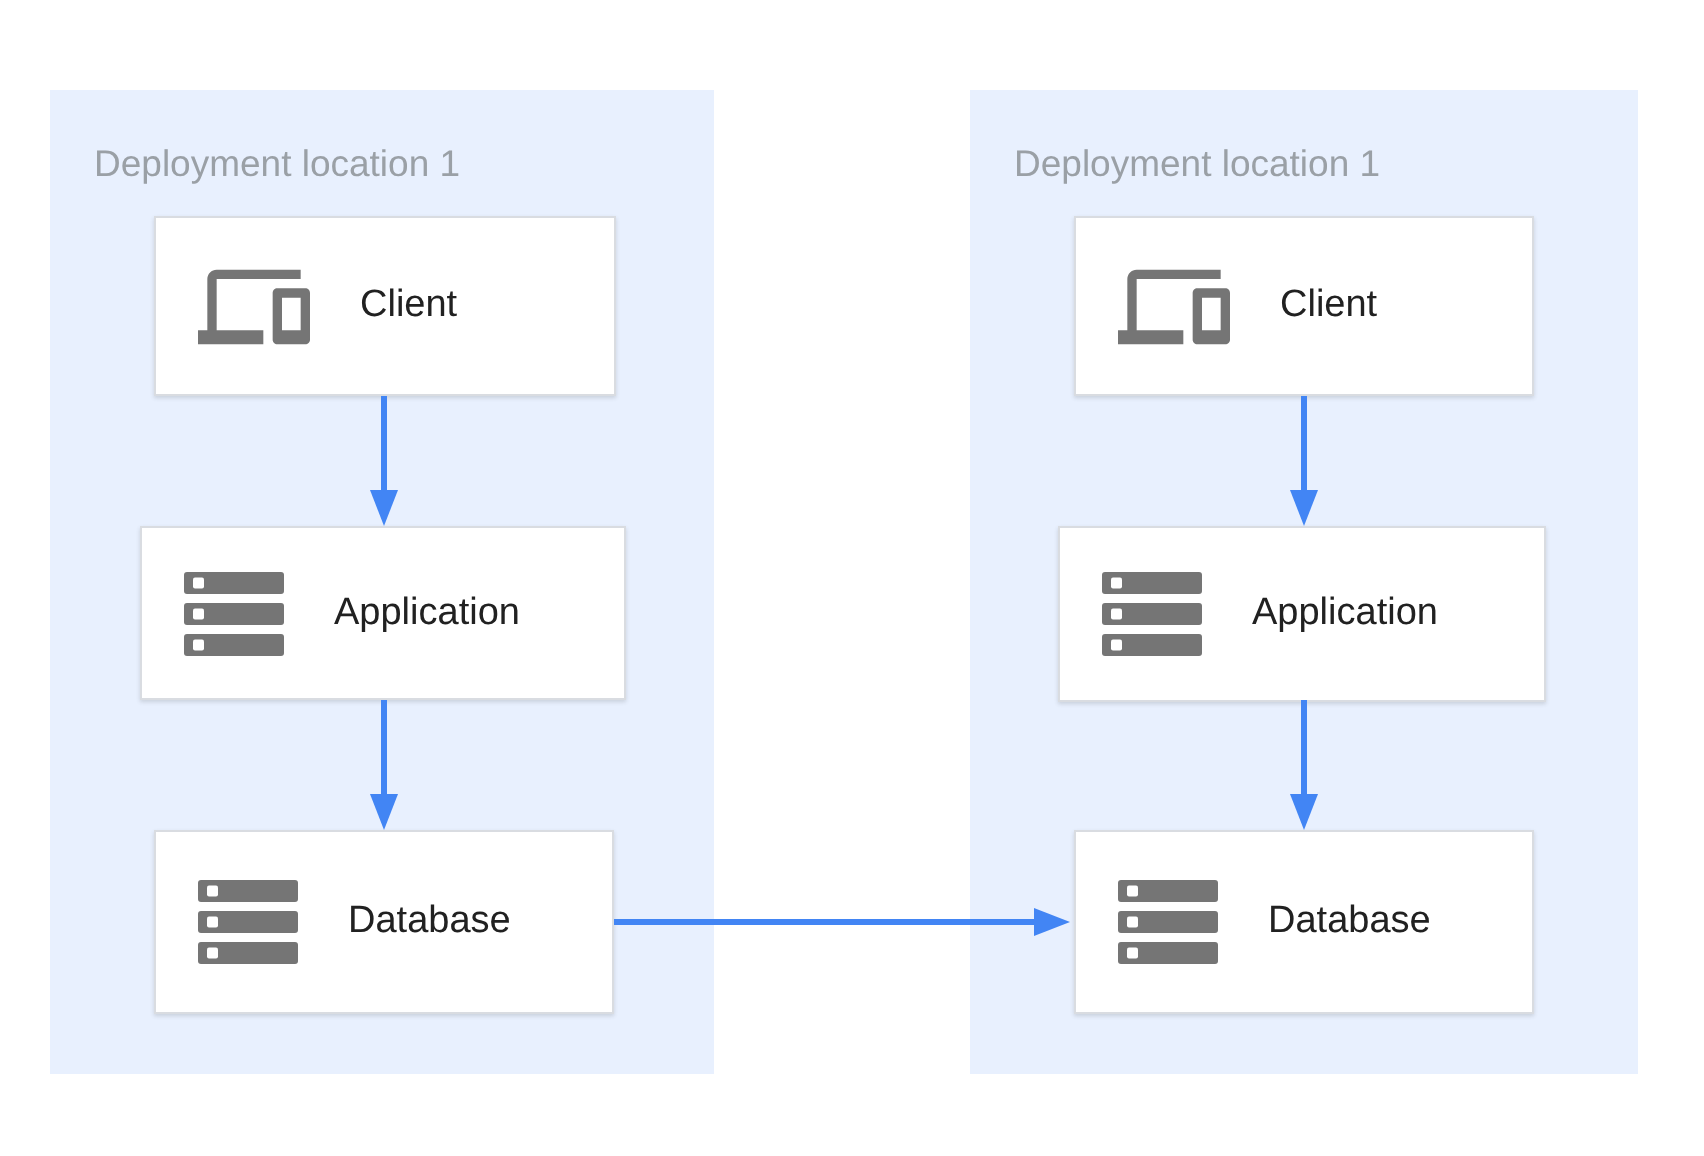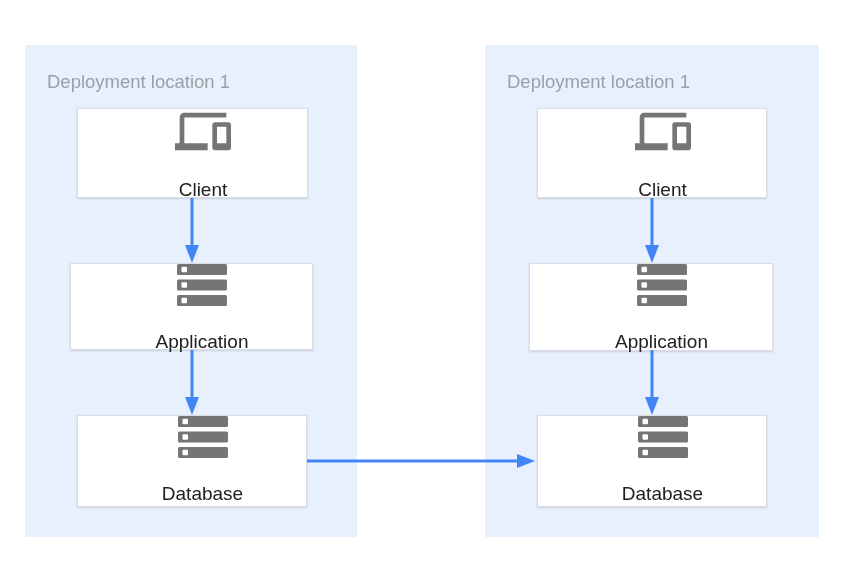--- a/index.html
+++ b/index.html
@@ -9,21 +9,21 @@
   }
   .panel { position:absolute; background:#e8f0fe; }
   .panel-title {
     position:absolute; left:22px; top:26px;
     font-size:18.5px; color:#9aa0a6; white-space:nowrap;
   }
   .node {
     position:absolute; background:#ffffff;
     border:1px solid #d9dce1; box-sizing:border-box;
     box-shadow:0 1px 2px rgba(60,64,67,0.18);
-    display:flex; align-items:center; padding-left:21px; gap:25px;flex-direction:column;
+    display:flex; align-items:center; padding-left:21px; gap:25px;
   }
   .node-label { font-size:19px; color:#212121; white-space:nowrap; }
   .icon { display:flex; align-items:center; }
   .arrow { position:absolute; display:block; }
   
   #panel-1 { left:25px;  top:45px; width:332px; height:492px; }
   #panel-2 { left:485px; top:45px; width:334px; height:492px; }
   #node-client-1      { left:77px;  top:108px; width:231px; height:90px; }
   #node-application-1 { left:70px;  top:263px; width:243px; height:87px; }
   #node-database-1    { left:77px;  top:415px; width:230px; height:92px; }

